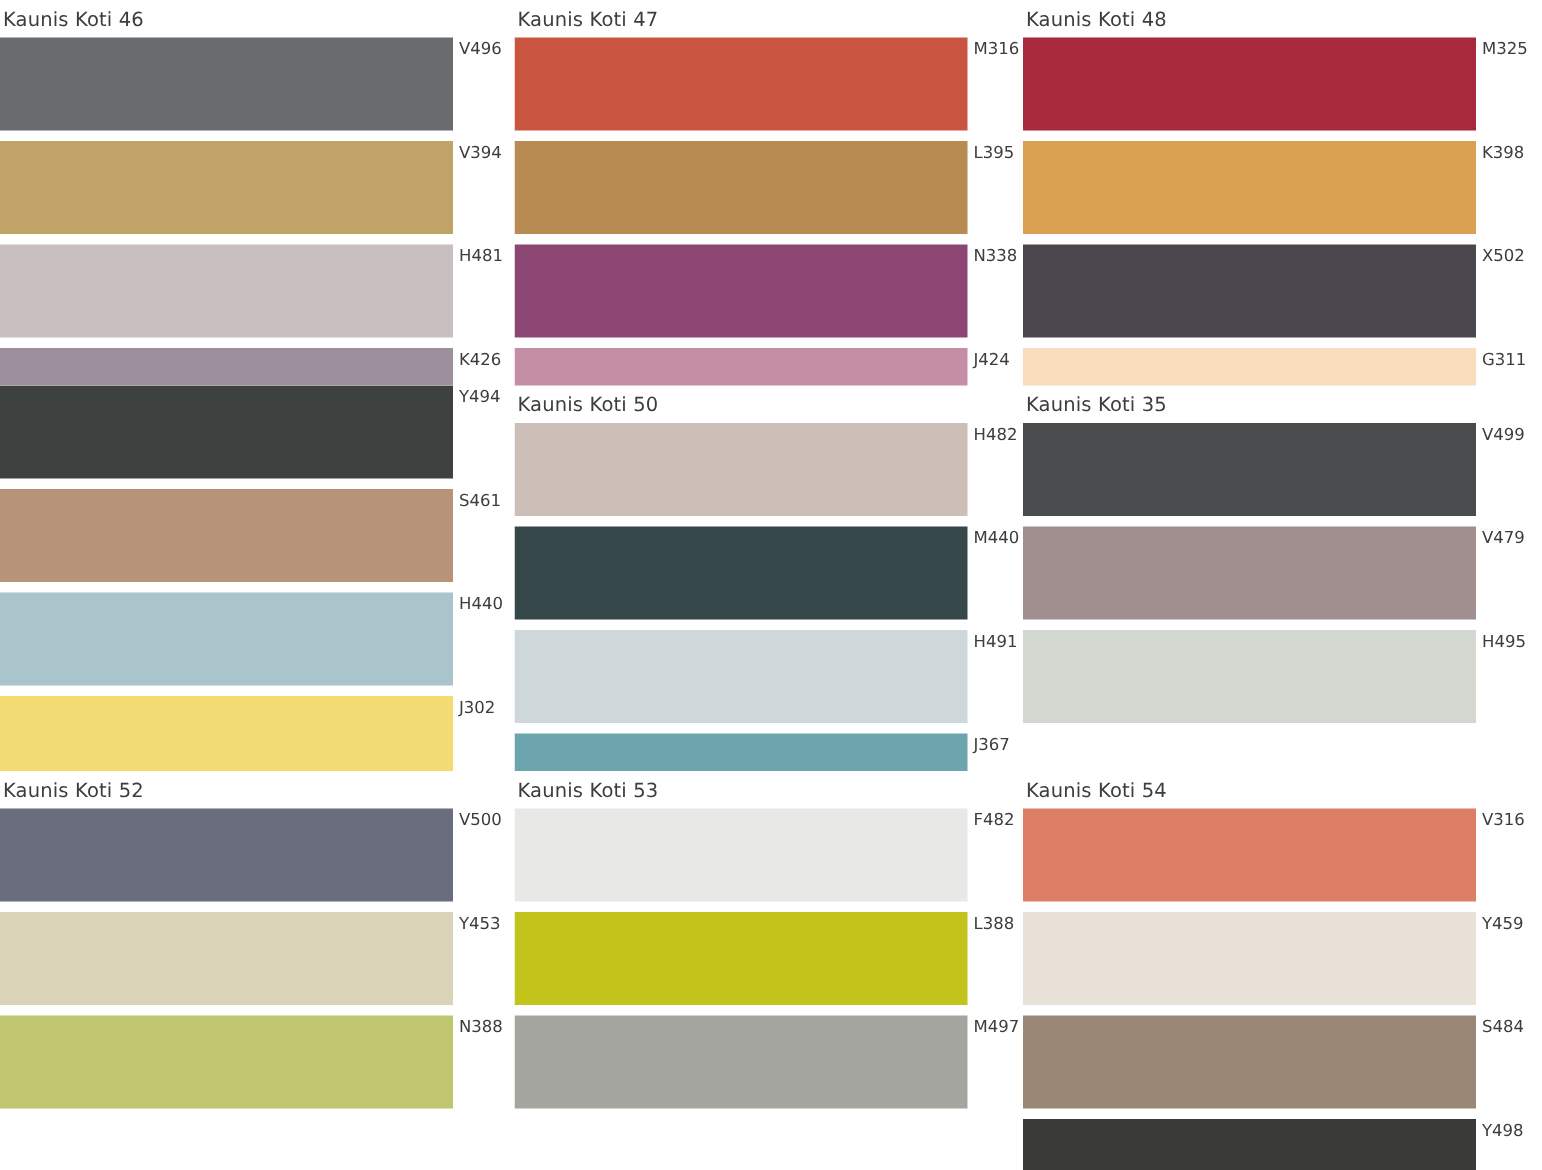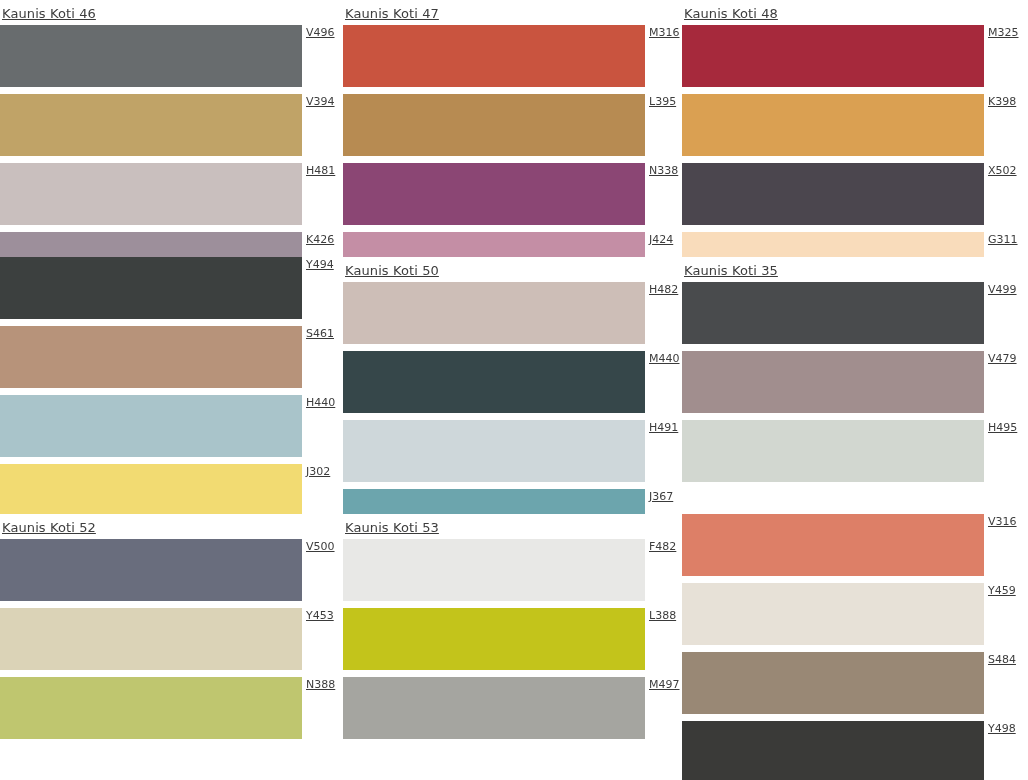--- a/index.html
+++ b/index.html
@@ -13,21 +13,20 @@
     overflow: hidden;
     font-family: "DejaVu Sans", "Liberation Sans", sans-serif;
     color: #3a3a3a;
   }
   #palette-grid {
     display: grid;
     grid-template-columns: 343px 339px 346px;
     grid-template-rows: 257px 257px 266px;
     width: 1028px;
     height: 684px;
-    text-decoration: underline;
   }
   .palette-card {
     position: relative;
     overflow: hidden;
   }
   .palette-title {
     font-size: 13px;
     line-height: 15px;
     color: #3d3d3d;
     padding: 6px 0 0 2px;
@@ -226,20 +225,21 @@
         <div class="swatch-code">L388</div>
       </div>
       <div class="swatch-row">
         <div class="swatch-chip" style="background-color: rgb(165, 165, 160);"></div>
         <div class="swatch-code">M497</div>
       </div>
     </div>
   </div>
 
   <div class="palette-card col-3">
+    <div class="palette-title">Kaunis Koti 54</div>
     <div class="swatch-list">
       <div class="swatch-row">
         <div class="swatch-chip" style="background-color: rgb(221, 127, 103);"></div>
         <div class="swatch-code">V316</div>
       </div>
       <div class="swatch-row">
         <div class="swatch-chip" style="background-color: rgb(231, 225, 215);"></div>
         <div class="swatch-code">Y459</div>
       </div>
       <div class="swatch-row">

